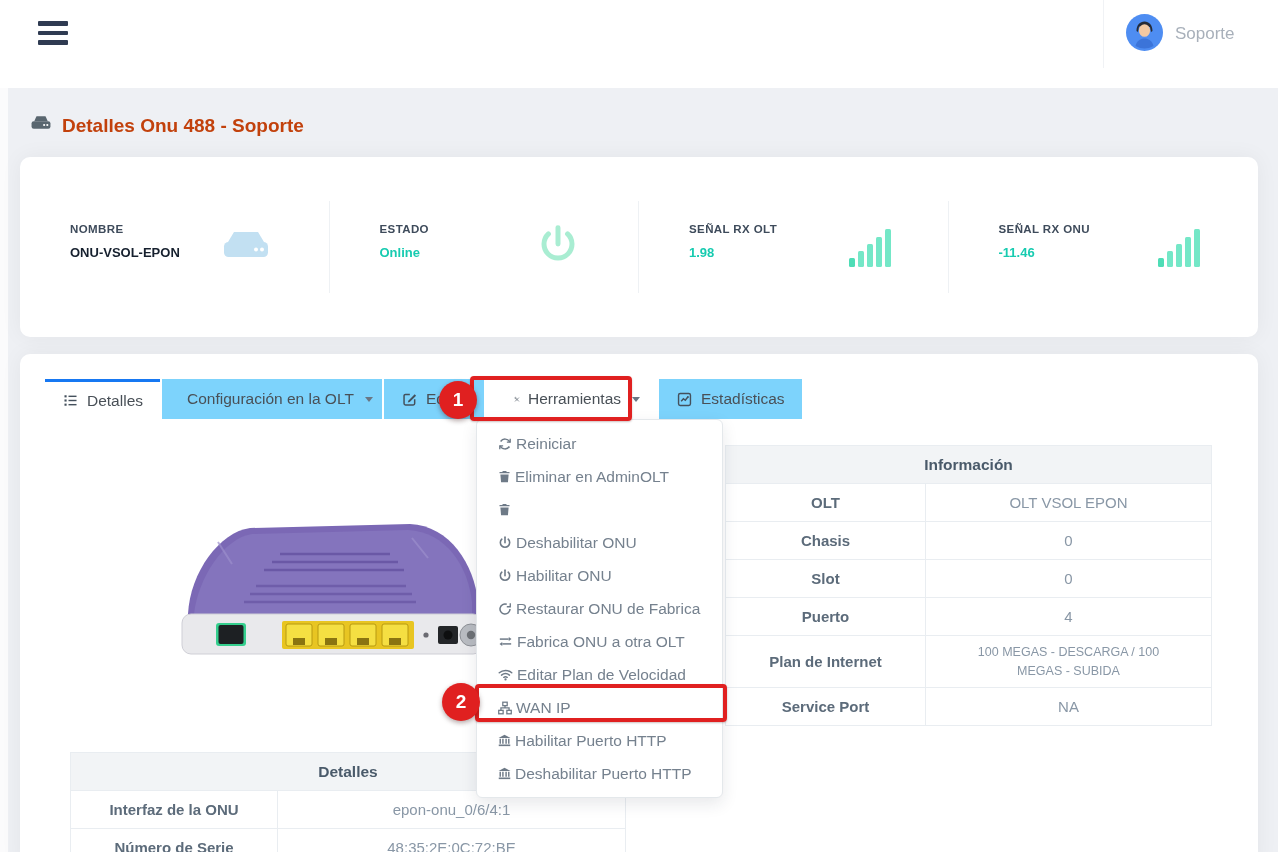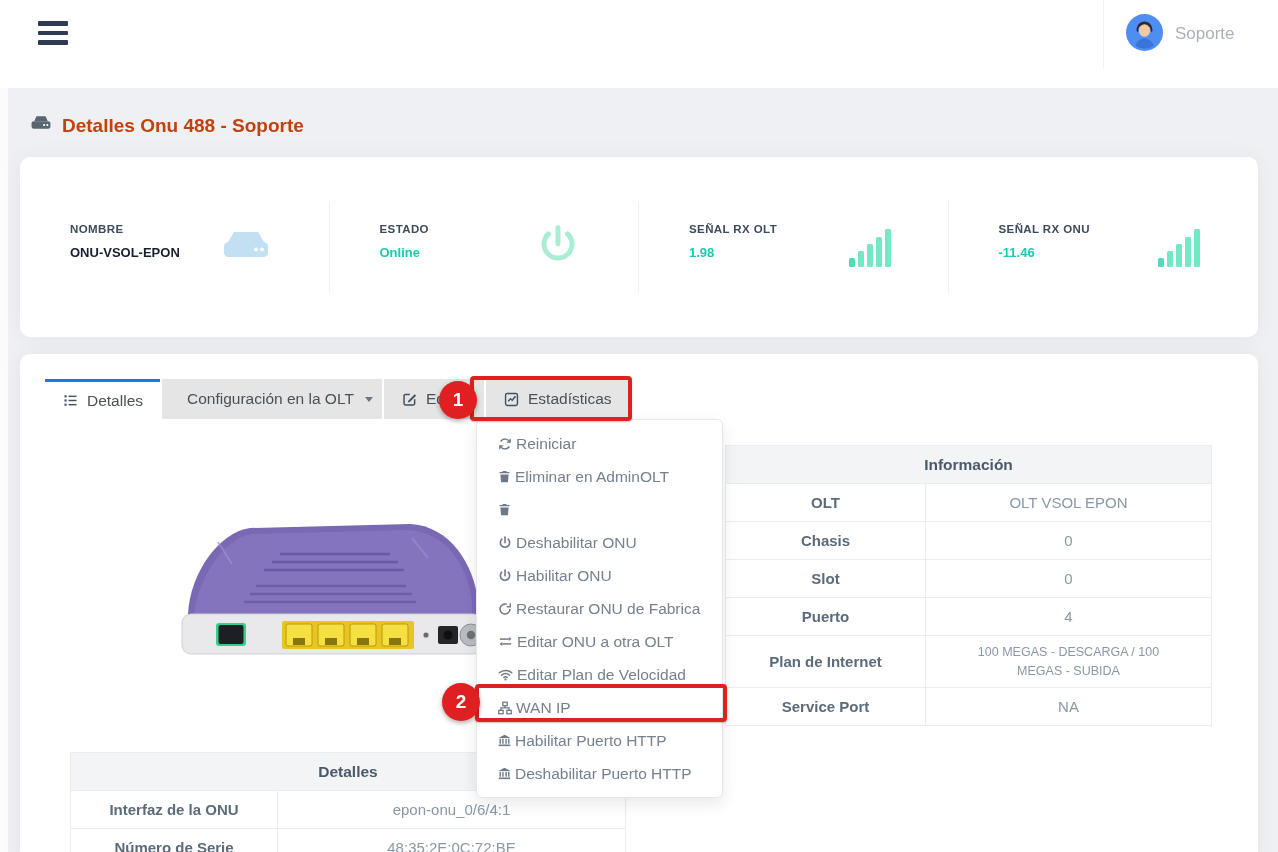--- a/index.html
+++ b/index.html
@@ -36,21 +36,21 @@
   .sigbars { display:flex; align-items:flex-end; gap:3px; height:40px; }
   .sigbars i { display:block; width:6px; background:#74e7c7; border-radius:1.5px; }
 
   
   .main-card { margin-top:17px; position:relative; background:#fff; border-radius:10px;
                height:515px; box-shadow:0 0 22px rgba(20,30,45,.05); }
 
   
   .tabbar { position:absolute; left:25px; top:25px; display:flex; gap:2px; z-index:5; }
   .tab { height:40px; display:flex; align-items:center; gap:8px; padding:0 17px;
-         background:#e5e5e5; color:#495057; font-size:15.5px; cursor:pointer; white-space:nowrap; }
+         background:#7dd3fc; color:#495057; font-size:15.5px; cursor:pointer; white-space:nowrap; }
   .tab.active { background:#fff; border-top:3px solid #1778f2; padding-top:0; }
   .tab.open { background:#fff; }
   .caret { width:0; height:0; border-left:4.5px solid transparent; border-right:4.5px solid transparent;
            border-top:5px solid #6a7683; margin-left:3px; }
 
   
   .dropdown { position:absolute; left:456px; top:65px; width:247px; z-index:20;
               background:#fff; border:1px solid #e4e8eb; border-radius:6px;
               box-shadow:0 6px 16px rgba(30,40,60,.10); padding:7px 0; }
   .mi { height:33px; display:flex; align-items:center; gap:3px; padding:0 20px;
@@ -202,20 +202,31 @@
         <span>Configuración en la OLT</span>
         <span class="caret"></span>
       </div>
       <div class="tab" style="width:100px">
         <svg width="17" height="17" viewBox="0 0 24 24">
           <path d="M12.5 4.8H6.3a2 2 0 0 0-2 2v11a2 2 0 0 0 2 2h11a2 2 0 0 0 2-2v-6.2" fill="none" stroke="#44505c" stroke-width="2.1"></path>
           <path d="M10.3 13.7l9-9 2 2-9 9-2.7.7z" fill="#44505c"></path>
         </svg>
         <span>Editar</span>
       </div>
+      <div class="tab open" style="margin-left:11px;width:160px">
+        <svg width="17" height="17" viewBox="0 0 24 24">
+          <g stroke="#44505c" stroke-width="2.6" stroke-linecap="round">
+            <path d="M7 7l11.5 11.5"></path>
+              <path d="M18.5 5.5L5.5 18.5"></path>
+          </g>
+          <circle cx="5.9" cy="5.9" r="2.7" fill="#fff" stroke="#44505c" stroke-width="1.9"></circle>
+        </svg>
+        <span>Herramientas</span>
+        <span class="caret"></span>
+      </div>
       <div class="tab">
         <svg width="17" height="17" viewBox="0 0 24 24">
           <rect x="3.6" y="3.6" width="16.8" height="16.8" rx="2.4" fill="none" stroke="#44505c" stroke-width="2"></rect>
           <path d="M7.3 14.6l3.2-3.6 2.6 2 3.6-4.6" fill="none" stroke="#44505c" stroke-width="2"></path>
           <rect x="15.6" y="7.3" width="2.4" height="2.4" fill="#44505c"></rect>
         </svg>
         <span>Estadísticas</span>
       </div>
     </div>
 
@@ -263,21 +274,21 @@
       </div>
       <div class="mi">
         <svg width="17" height="17" viewBox="0 0 24 24">
           <g stroke="currentColor" stroke-width="2.1" fill="currentColor">
             <path d="M4 8.6h12.5" fill="none"></path>
               <path d="M16.6 5.8l3.9 2.8-3.9 2.8z" stroke="none"></path>
             <path d="M20 15.4H7.5" fill="none"></path>
               <path d="M7.4 12.6l-3.9 2.8 3.9 2.8z" stroke="none"></path>
           </g>
         </svg>
-        <span>Editar ONU a otra OLT</span>
+        <span>Fabrica ONU a otra OLT</span>
       </div>
       <div class="mi">
         <svg width="17" height="17" viewBox="0 0 24 24">
           <g fill="none" stroke="currentColor" stroke-width="2.1" stroke-linecap="round">
             <path d="M3.2 9.6a13.4 13.4 0 0 1 17.6 0"></path>
               <path d="M6.4 12.9a9.1 9.1 0 0 1 11.2 0"></path>
               <path d="M9.6 16a4.8 4.8 0 0 1 4.8 0"></path>
           </g>
           <circle cx="12" cy="19" r="1.6" fill="currentColor"></circle>
         </svg>

